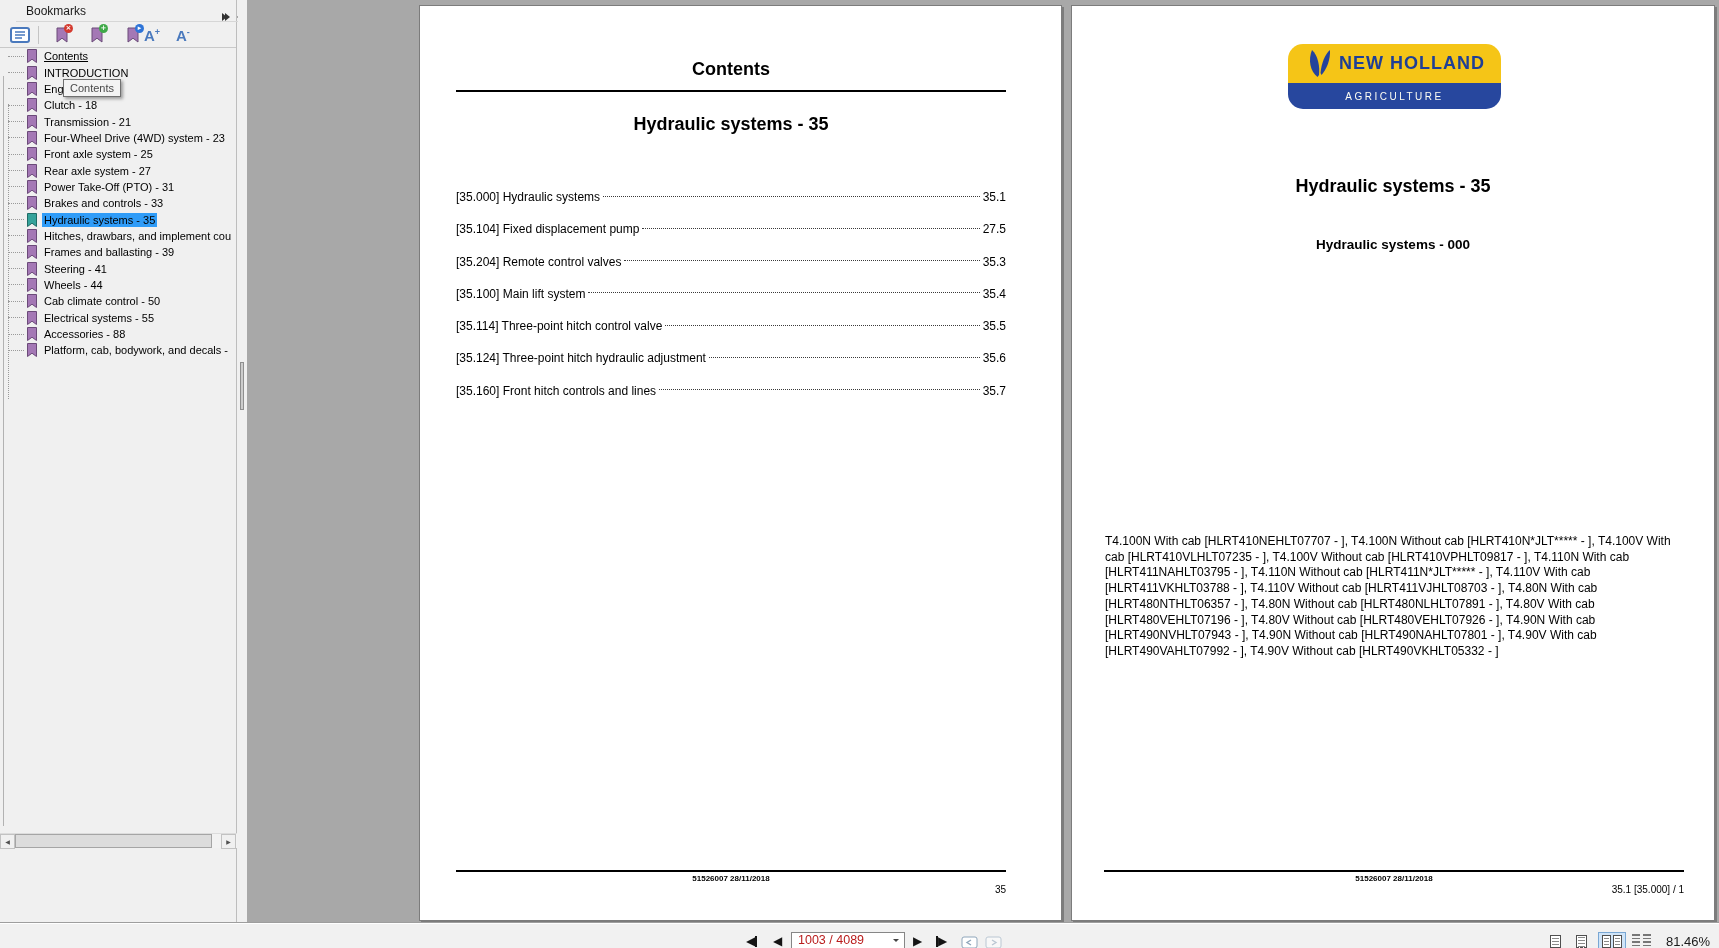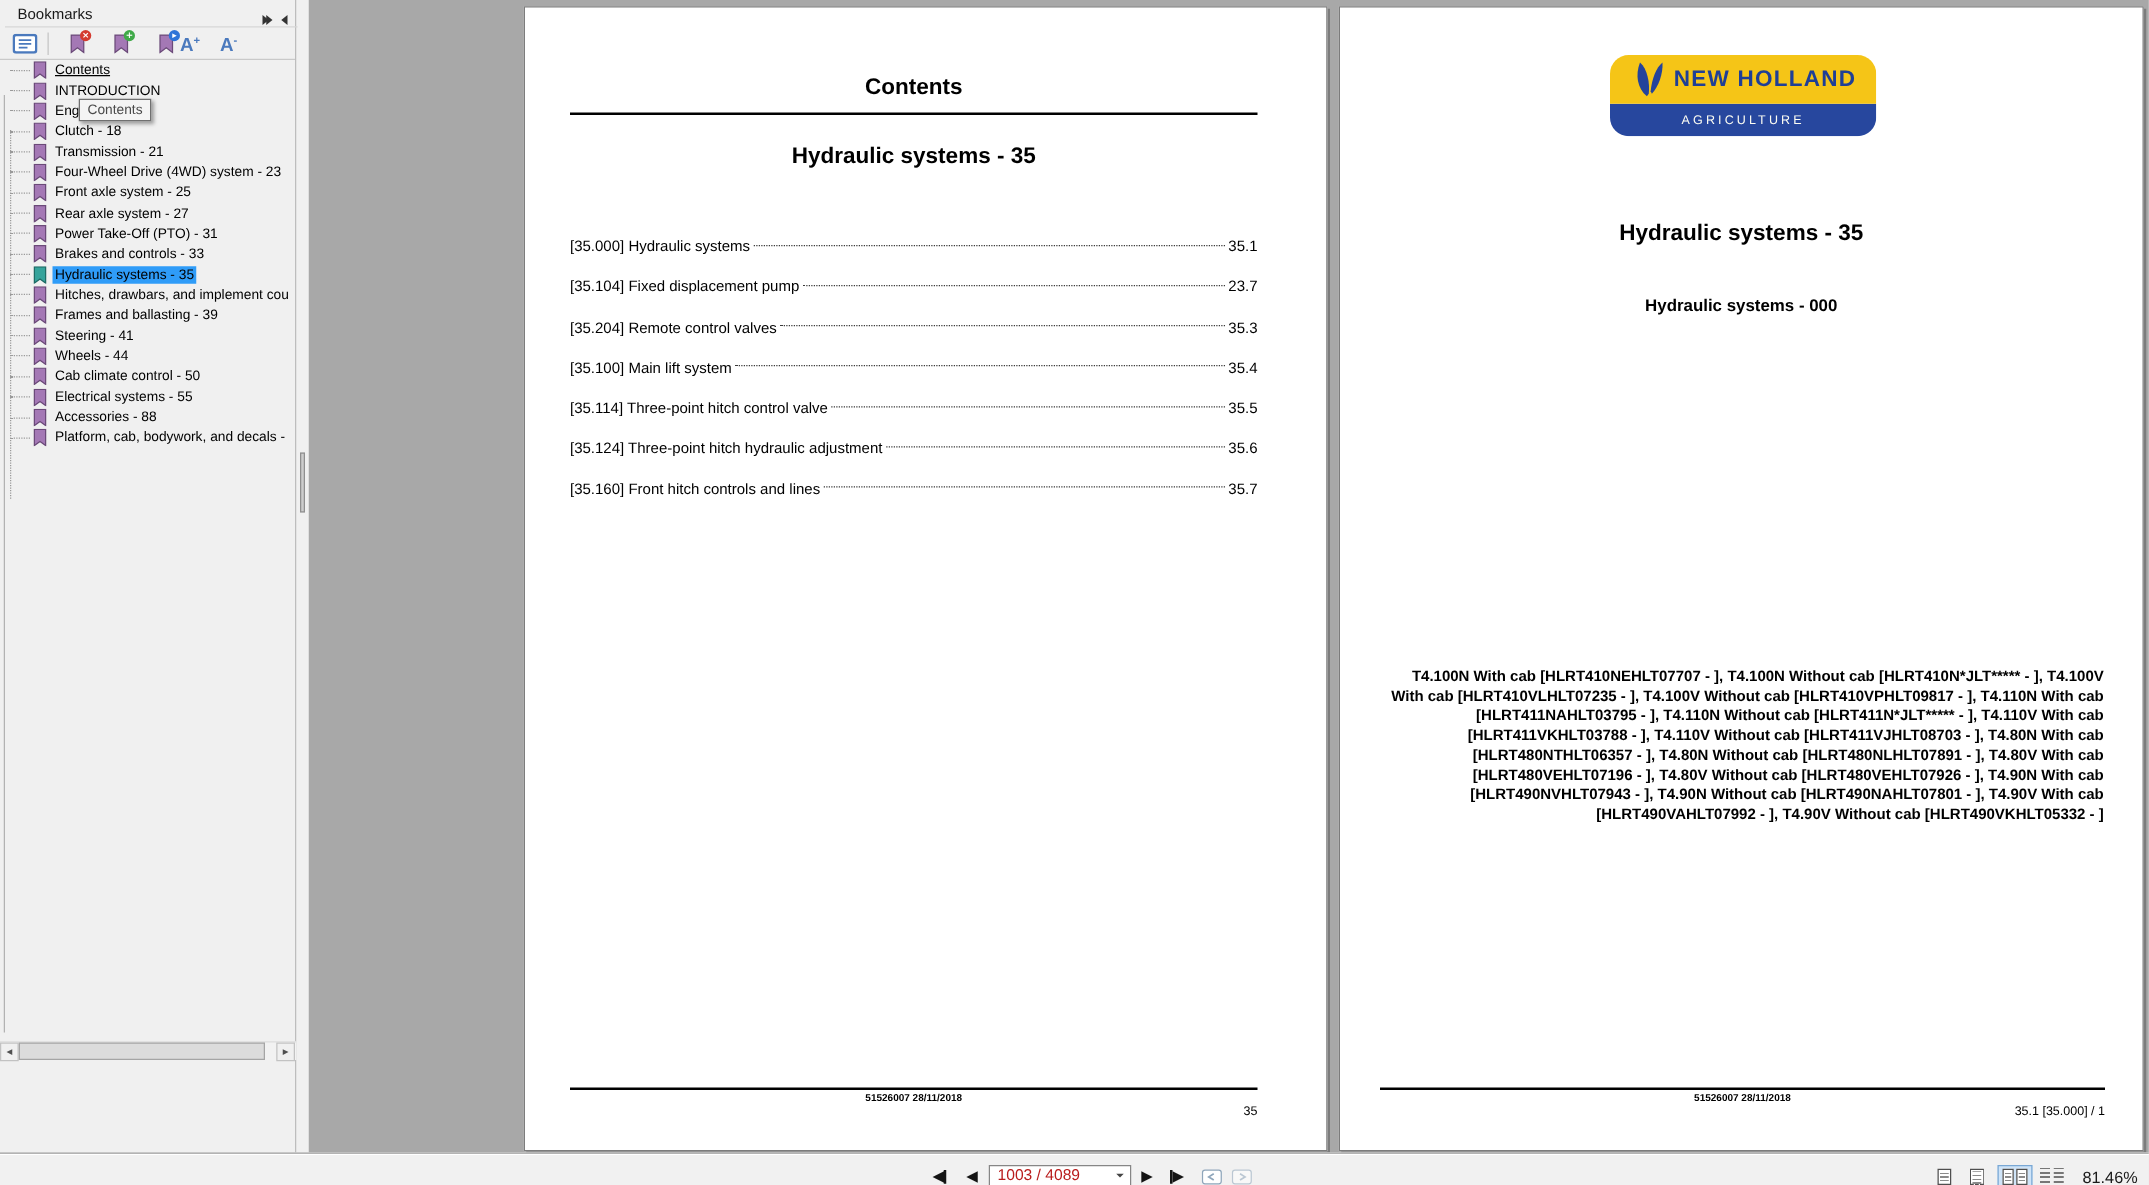--- a/index.html
+++ b/index.html
@@ -1,21 +1,21 @@
 <!DOCTYPE html>
 <html><head>
 <meta charset="utf-8">
 <style>
   html,body{margin:0;padding:0;width:1719px;height:948px;overflow:hidden;
     background:#f0f0f0;font-family:"Liberation Sans",sans-serif;}
   *{box-sizing:border-box;}
 
   
   #panel{position:absolute;left:0;top:0;width:237px;height:922px;background:#f0f0f0;border-right:1px solid #bdbdbd;}
-  #panel-header{position:absolute;left:4px;top:0;width:100%;height:22px;border-bottom:1px solid #d6d6d6;}
+  #panel-header{position:absolute;left:16px;top:0;width:100%;height:22px;border-bottom:1px solid #d6d6d6;}
   #panel-title{position:absolute;left:10px;top:4px;font-size:12px;color:#1a1a1a;}
   #collapse-group{position:absolute;right:10px;top:7px;display:flex;gap:7px;align-items:center;}
   .tri-r{width:0;height:0;border-left:5px solid #333;border-top:4px solid transparent;border-bottom:4px solid transparent;display:inline-block;}
   .tri-l{width:0;height:0;border-right:5px solid #333;border-top:4px solid transparent;border-bottom:4px solid transparent;display:inline-block;}
   #panel-toolbar{position:absolute;left:0;top:23px;width:100%;height:25px;border-bottom:1px solid #c9c9c9;}
   #tb-sep{position:absolute;left:38px;top:3px;width:1px;height:18px;background:#c4c4c4;}
   .tb-ico{position:absolute;top:4px;}
   .badge{position:absolute;right:-4px;top:-3px;width:9px;height:9px;border-radius:50%;
     font:700 7px/9px "DejaVu Sans",sans-serif;color:#fff;text-align:center;}
   .a-ico{font-weight:bold;color:#4a79bd;font-size:15px;font-family:"Liberation Sans",sans-serif;}
@@ -67,21 +67,21 @@
 
   
   #nh-logo{position:absolute;left:216px;top:38px;width:213px;height:65px;border-radius:15px;overflow:hidden;}
   #nh-top{position:relative;height:39px;background:#f5c517;padding-left:27px;}
   #nh-leaf{position:absolute;left:19px;top:4px;}
   #nh-name{position:absolute;left:51px;top:9px;font-size:18px;font-weight:800;color:#1f3f96;letter-spacing:1px;white-space:nowrap;}
   #nh-band{height:26px;background:#27479e;display:flex;align-items:center;justify-content:center;}
   #nh-sub{font-size:10px;color:#fdfdf3;letter-spacing:2.5px;}
   .rp-title{position:absolute;top:170px;left:0;width:100%;text-align:center;font-size:18px;font-weight:bold;color:#000;}
   .rp-subtitle{position:absolute;top:231px;left:0;width:100%;text-align:center;font-size:13.5px;font-weight:bold;color:#000;}
-  #rp-models{position:absolute;top:528px;left:33px;width:578px;text-align:right;font-size:12px;font-weight:bold;line-height:15.7px;color:#000;}
+  #rp-models{position:absolute;top:528px;left:33px;width:578px;text-align:left;font-size:12px;font-weight:normal;line-height:15.7px;color:#000;}
 
   
   #bottom-bar{position:absolute;left:0;top:922px;width:1719px;height:26px;background:#f1f1f1;
     border-top:1px solid #9e9e9e;box-shadow:inset 0 1px 0 #fff;}
   .nav-btn{position:absolute;top:12px;font-family:"DejaVu Sans",sans-serif;font-size:12px;line-height:12px;color:#141414;display:flex;align-items:center;cursor:default;}
   .nav-bar{display:inline-block;width:2px;height:11px;background:#141414;}
   #btn-first{left:746px;} #btn-prev{left:773px;} #btn-next{left:913px;} #btn-last{left:936px;}
   #page-combo{position:absolute;left:791px;top:9px;width:114px;height:17px;background:#fff;border:1px solid #868686;
     font-size:12.5px;line-height:15px;padding-left:6px;color:#b91c1c;}
   #combo-caret{position:absolute;right:5px;top:6px;width:0;height:0;border:3.5px solid transparent;border-top-color:#444;}
@@ -344,21 +344,21 @@
 
     <div id="toc">
       <div class="toc-row">
         <span class="toc-label">[35.000] Hydraulic systems</span>
         <span class="toc-dots"></span>
         <span class="toc-page">35.1</span>
       </div>
       <div class="toc-row">
         <span class="toc-label">[35.104] Fixed displacement pump</span>
         <span class="toc-dots"></span>
-        <span class="toc-page">23.7</span>
+        <span class="toc-page">27.5</span>
       </div>
       <div class="toc-row">
         <span class="toc-label">[35.204] Remote control valves</span>
         <span class="toc-dots"></span>
         <span class="toc-page">35.3</span>
       </div>
       <div class="toc-row">
         <span class="toc-label">[35.100] Main lift system</span>
         <span class="toc-dots"></span>
         <span class="toc-page">35.4</span>

